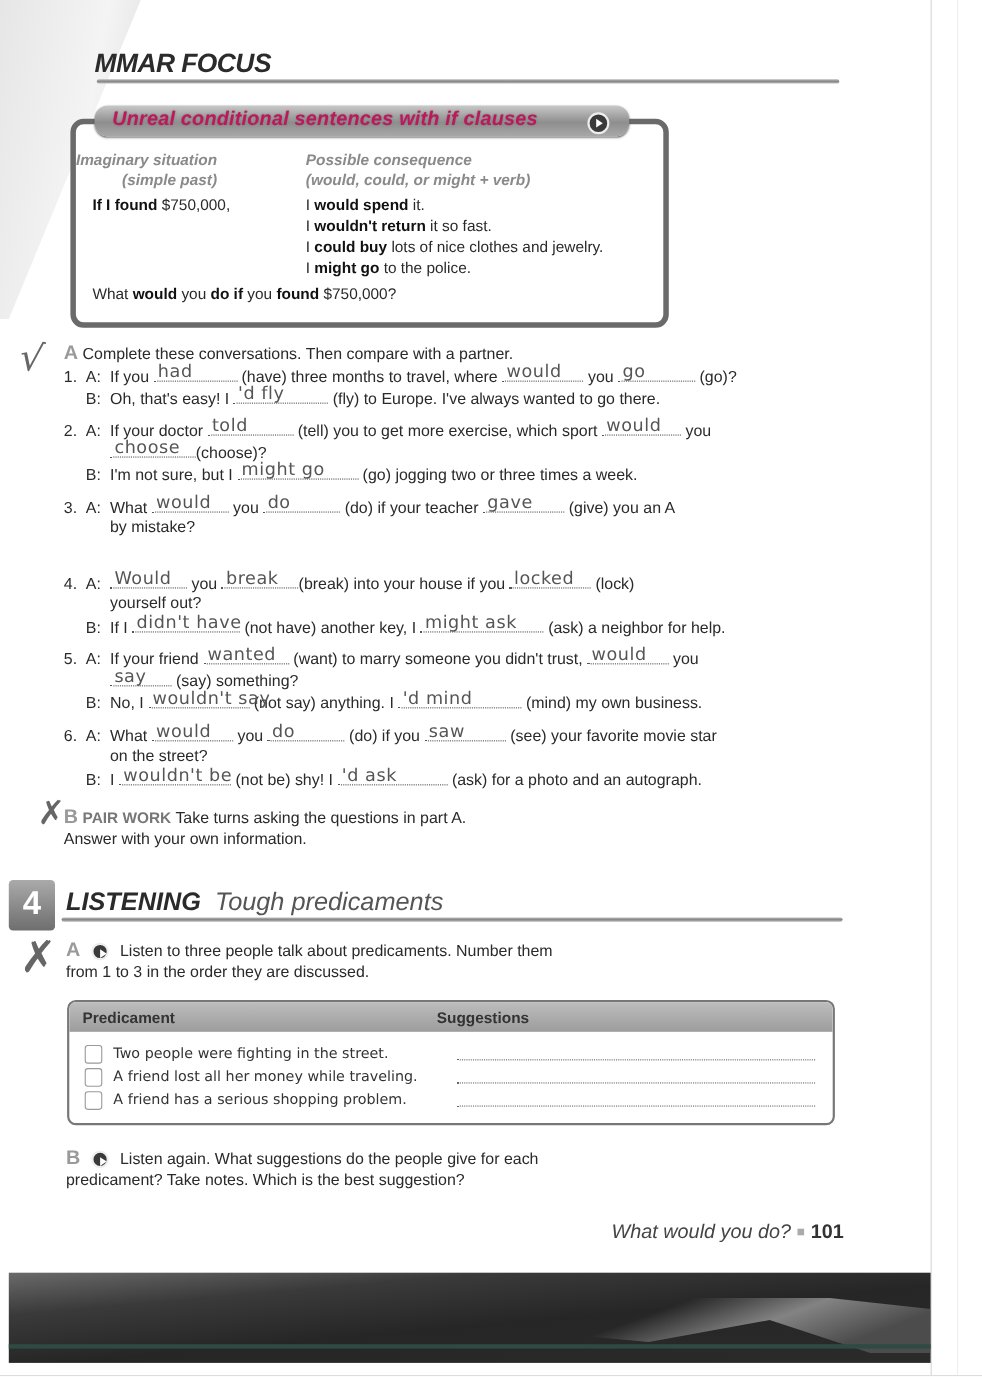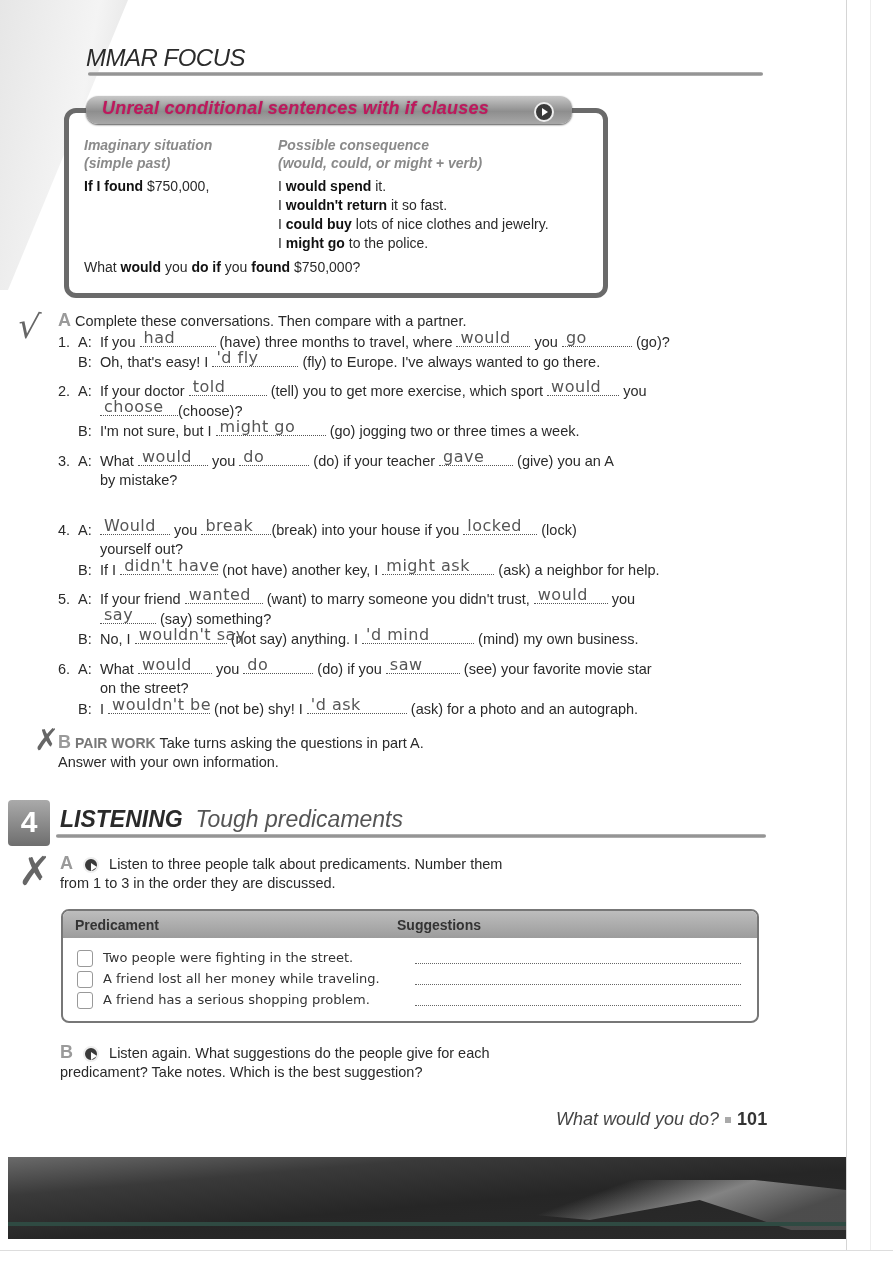--- a/index.html
+++ b/index.html
@@ -5,21 +5,21 @@
   html,body{margin:0;padding:0;}
   body{width:893px;height:1264px;position:relative;background:#fff;overflow:hidden;
        font-family:"Liberation Sans",sans-serif;color:#2a2a2a;}
   .abs{position:absolute;}
   
   .curl{left:0;top:0;width:130px;height:290px;
         background:linear-gradient(100deg,#e6e6e6 0%,#f4f4f4 55%,#d8d8d8 100%);
         clip-path:polygon(0 0,128px 0,8px 290px,0 290px);}
   .rightline{left:846px;top:0;width:1px;height:1250px;background:#d5d5d5;}
   .rightline2{left:870px;top:0;width:1px;height:1250px;background:#eee;}
-  .gm-title{left:86px;top:44px;font-size:24px;font-weight:normal;font-style:italic;color:#2b2b2b;letter-spacing:-0.5px;}
+  .gm-title{left:86px;top:44px;font-size:24px;font-weight:bold;font-style:italic;color:#2b2b2b;letter-spacing:-0.5px;}
   .rule{height:4px;background:linear-gradient(#bbb,#888,#bbb);border-radius:2px;}
   .gm-rule{left:88px;top:72px;width:675px;}
   
   .gbox{left:64px;top:108px;width:534px;height:180px;border:5px solid #6a6a6a;border-radius:12px;background:#fff;}
   .gbanner{left:86px;top:96px;width:486px;height:28px;border-radius:12px;
            background:linear-gradient(#c8c8c8,#8e8e8e 55%,#a8a8a8);box-shadow:0 1px 2px #555;}
   .gbanner-text{left:102px;top:98px;font-size:18px;font-weight:bold;font-style:italic;color:#be185d;
            text-shadow:0 0 2px #777;letter-spacing:0.2px;}
   .play{display:inline-block;width:16px;height:16px;border-radius:50%;background:#3a3a3a;border:2px solid #eee;position:relative;vertical-align:middle;}
   .play:after{content:"";position:absolute;left:6px;top:4px;border-left:6px solid #fff;border-top:4px solid transparent;border-bottom:4px solid transparent;}
@@ -69,21 +69,21 @@
 
 <div class="abs gm-title">MMAR FOCUS</div>
 <div class="abs rule gm-rule"></div>
 
 
 <div class="abs gbox"></div>
 <div class="abs gbanner"></div>
 <div class="abs gbanner-text">Unreal conditional sentences with if clauses</div>
 <span class="abs play gplay"></span>
 
-<div class="abs ghead" style="left:84px;top:136px;">
+<div class="abs ghead" style="left:69px;top:136px;text-align:right;">
   <div>Imaginary situation</div>
   <div>(simple past)</div>
 </div>
 <div class="abs ghead" style="left:278px;top:136px;">
   <div>Possible consequence</div>
   <div>(would, could, or might + verb)</div>
 </div>
 <div class="abs gtext" style="left:84px;top:177px;">
   <b>If I found</b><span> $750,000,</span>
 </div>

